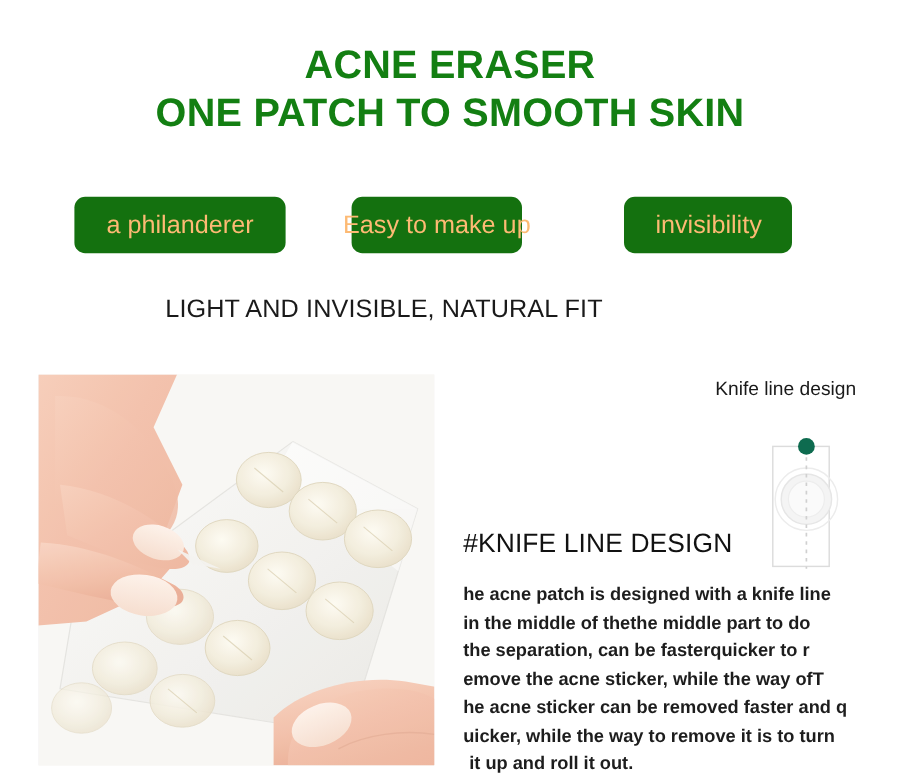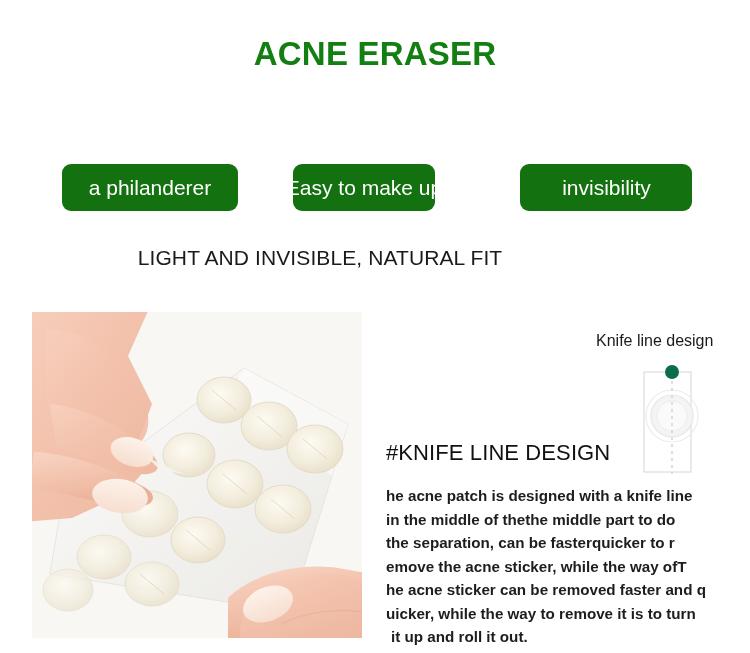--- a/index.html
+++ b/index.html
@@ -50,33 +50,33 @@
     top: 164px;
     width: 750px;
     height: 48px;
   }
   .badge {
     position: absolute;
     top: 0;
     height: 47px;
     background: #14710F;
     border-radius: 9px;
-    color: #ffffff;
+    color: #fdba74;
     font-size: 21px;
     font-weight: 400;
     display: flex;
     align-items: center;
     justify-content: center;
     box-sizing: border-box;
     padding: 0 10px;
     white-space: nowrap;
   }
   .badge.b1 { left: 62px;  width: 176px; }
   .badge.b2 { left: 293px; width: 142px; }
-  .badge.b3 { left: 520px; width: 172px; padding-left: 11px; }
+  .badge.b3 { left: 520px; width: 140px; padding-left: 11px; }
 
   
   .subtitle {
     position: absolute;
     left: 0;
     top: 246px;
     width: 640px;
     text-align: center;
     font-size: 21px;
     color: #1a1a1a;
@@ -93,21 +93,21 @@
     height: 326px;
     overflow: hidden;
     background: #f7f6f4;
   }
   .photo-svg { display: block; width: 330px; height: 326px; }
 
   
   .knife-label {
     position: absolute;
     left: 596px;
-    top: 332px;
+    top: 316px;
     font-size: 16px;
     color: #1a1a1a;
     white-space: nowrap;
   }
 
   .diagram {
     position: absolute;
     left: 636px;
     top: 362px;
     width: 64px;
@@ -140,20 +140,21 @@
   .body-copy .ln { display: block; white-space: nowrap; }
   .body-copy .ln.indent { padding-left: 5px; }
 </style>
 </head>
 <body>
 
 <div class="page">
 
   <div class="headline">
     <span class="headline-line l1">ACNE ERASER</span>
+    <span class="headline-line l2">ONE PATCH TO SMOOTH SKIN</span>
   </div>
 
   <div class="badge-row">
     <div class="badge b1">
       <span>a philanderer</span>
     </div>
     <div class="badge b2">
       <span>Easy to make up</span>
     </div>
     <div class="badge b3">

